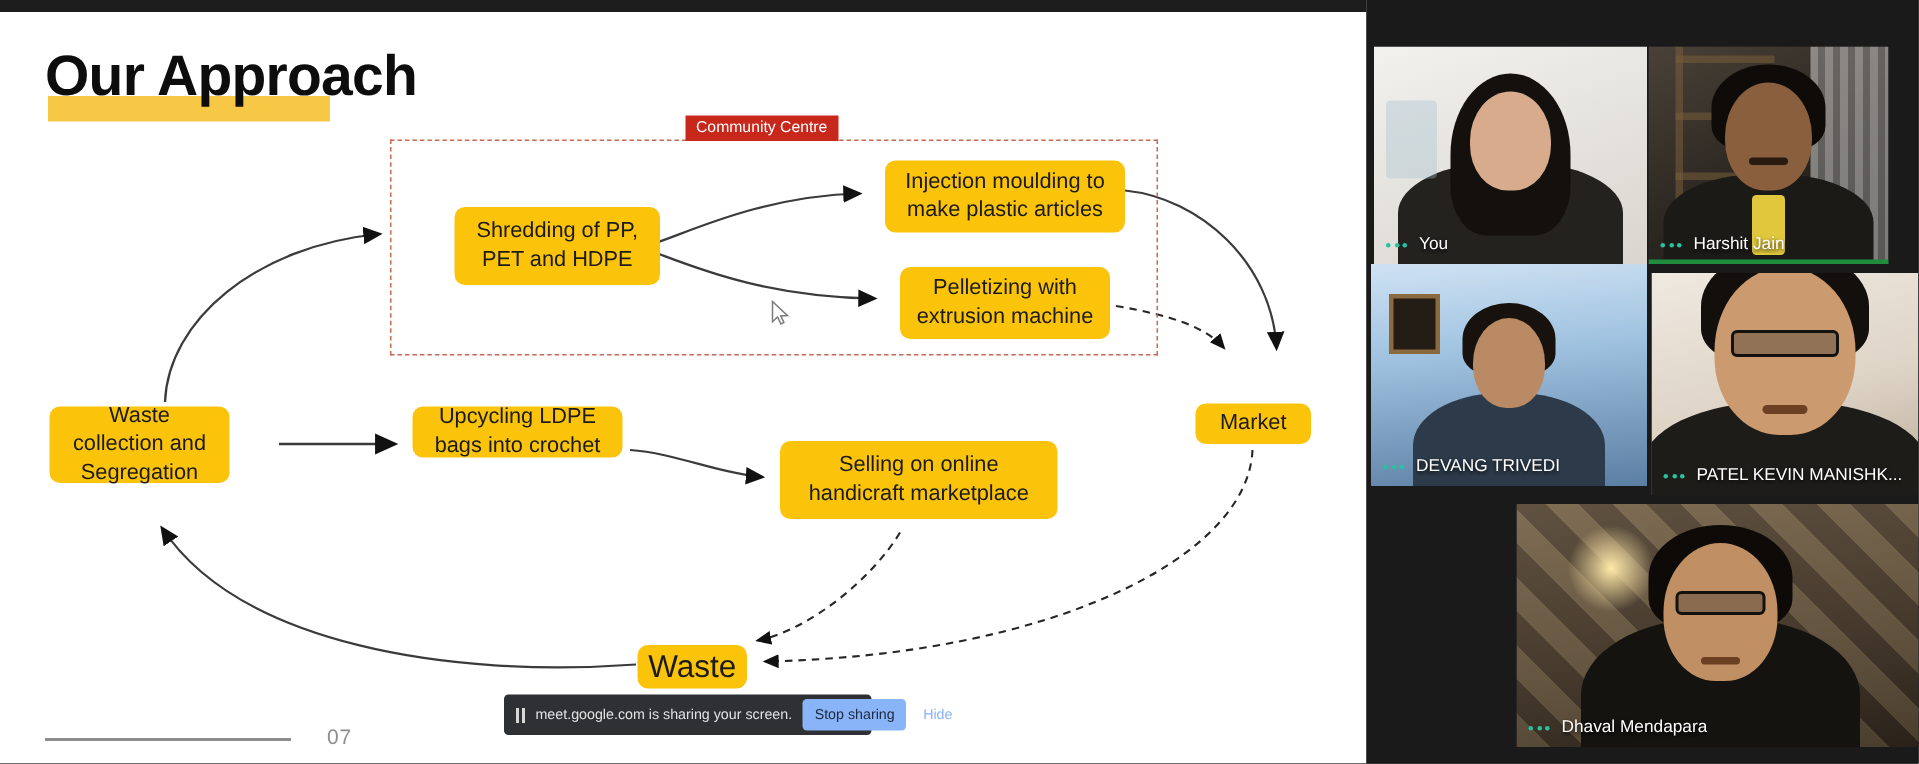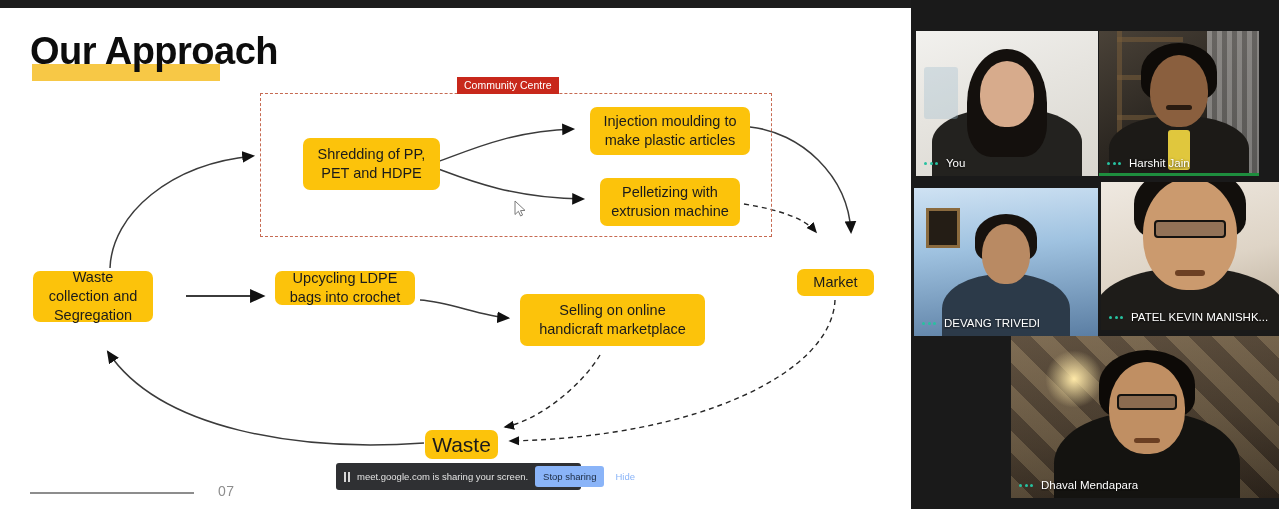--- a/index.html
+++ b/index.html
@@ -142,21 +142,21 @@
   }
   .speaking-bar {
     position: absolute; left: 0; right: 0; bottom: 0; height: 3px;
     background: #1e8e3e; z-index: 5;
   }
 
   
   #tile-you      { left: 5px;   top: 31px;  width: 182px; height: 145px; padding-left: 11px; }
   #tile-harshit  { left: 188px; top: 31px;  width: 160px; height: 145px; padding-left: 20px; }
   #tile-devang   { left: 914px; }
-  #tile-devang   { left: 3px;   top: 188px; width: 184px; height: 148px; padding-left: 44px; }
+  #tile-devang   { left: 3px;   top: 176px; width: 184px; height: 148px; padding-left: 44px; }
   #tile-kevin    { left: 190px; top: 182px; width: 178px; height: 148px; }
   #tile-dhaval   { left: 52px;  top: 336px; width: 272px; height: 162px; margin-left: 48px; }
 
   
   .wall-light { background: linear-gradient(160deg,#f2f1ee 0%,#e6e4df 45%,#d9d6cf 100%); }
   .wall-dark  { background: linear-gradient(150deg,#4a4238 0%,#2d2822 50%,#171410 100%); }
   .wall-blue  { background: linear-gradient(175deg,#cfe2f3 0%,#9fc2e0 40%,#5b7ea3 100%); }
   .wall-warm  { background: linear-gradient(165deg,#efe9e1 0%,#ded4c6 55%,#b9ab98 100%); }
   .wall-room  { background: linear-gradient(170deg,#6b5c4a 0%,#4a3f32 55%,#241e18 100%); }
 

